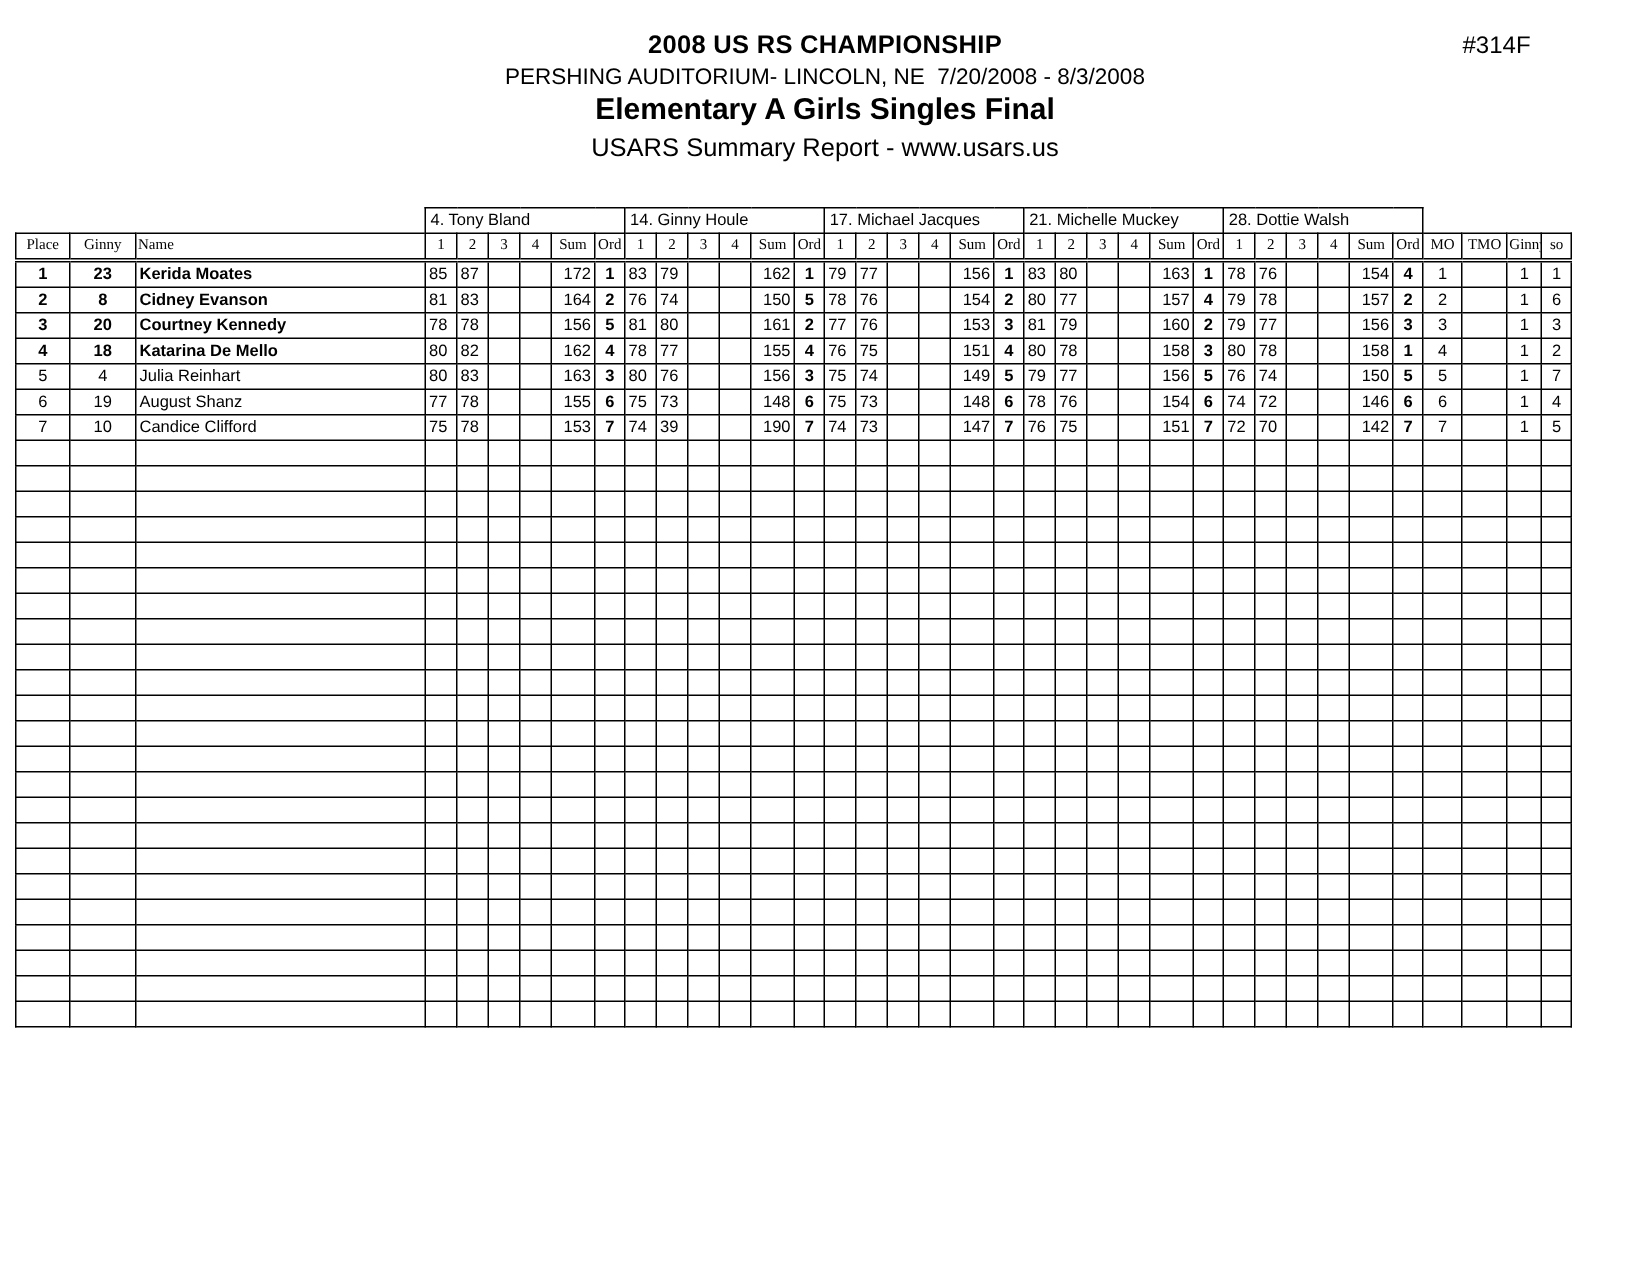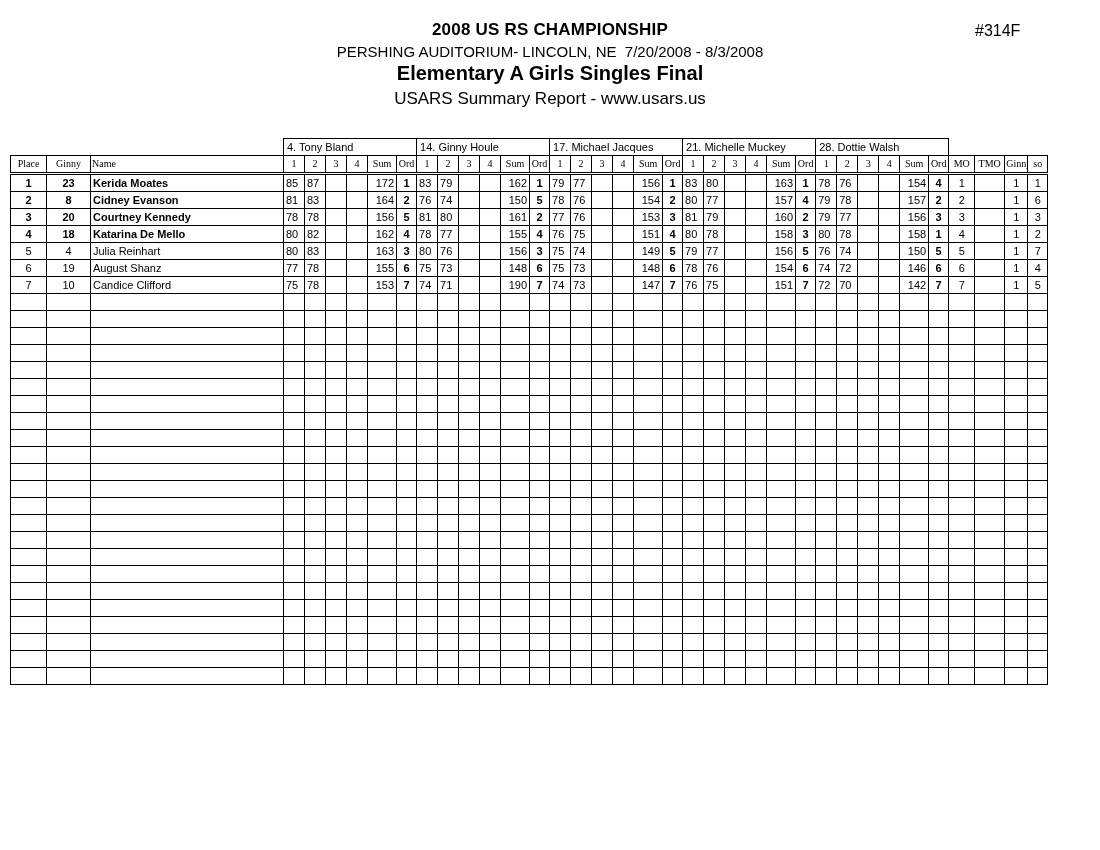--- a/index.html
+++ b/index.html
@@ -386,21 +386,21 @@
           <td class="c pl">7</td>
           <td class="c pl">10</td>
           <td class="l nm">Candice Clifford</td>
           <td class="sc">75</td>
           <td class="sc">78</td>
           <td class="sc"></td>
           <td class="sc"></td>
           <td class="r">153</td>
           <td class="c ord">7</td>
           <td class="sc">74</td>
-          <td class="sc">71</td>
+          <td class="sc">39</td>
           <td class="sc"></td>
           <td class="sc"></td>
           <td class="r">190</td>
           <td class="c ord">7</td>
           <td class="sc">74</td>
           <td class="sc">73</td>
           <td class="sc"></td>
           <td class="sc"></td>
           <td class="r">147</td>
           <td class="c ord">7</td>

